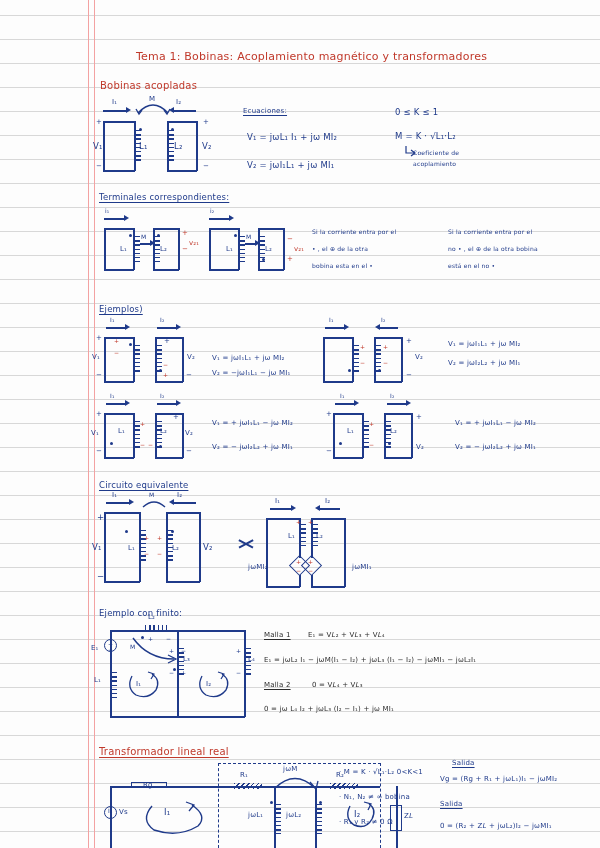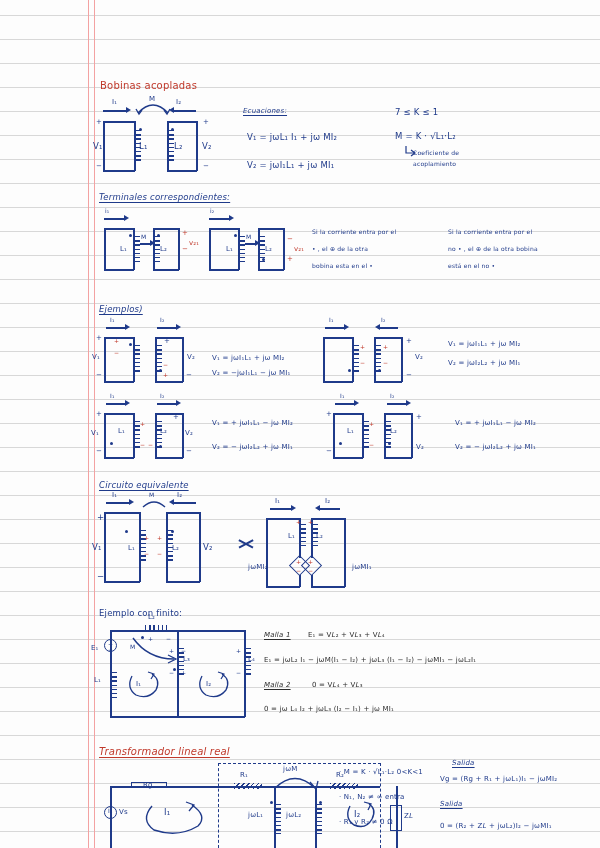--- a/index.html
+++ b/index.html
@@ -42,21 +42,21 @@
     font-family: "DejaVu Sans", sans-serif;
     color: #1f3a8a;
     white-space: nowrap;
     line-height: 1;
     letter-spacing: .2px;
     transform-origin: left top;
   }
   .blue  { color: #1f3a8a; }
   .red   { color: #c0392b; }
   .black { color: #2b2b2b; }
-  .u { text-decoration: underline; text-underline-offset: 2px; font-style: italic; }
+  .u { text-decoration: underline; text-underline-offset: 2px; }
   .sm { font-size: 7px; }
   .xs { font-size: 6px; }
   .md { font-size: 8.5px; }
   .lg { font-size: 10px; }
   .xl { font-size: 11px; }
 
   
   .wire {
     position: absolute;
     background: #1f3a8a;
@@ -158,20 +158,21 @@
 </style>
 </head>
 <body>
 
 <div id="page">
 
   <div id="rules"></div>
   <div class="margin-line a"></div>
   <div class="margin-line b"></div>
 
+  <div class="hw red xl" style="left:136px; top:51px;">Tema 1: Bobinas: Acoplamiento  magnético  y transformadores</div>
 
   <div class="hw red lg" style="left:100px; top:81px;">Bobinas acopladas</div>
 
   <div>
 
     <div class="wire h" style="left:103px; top:121px; width:32px;"></div>
     <div class="wire v" style="left:103px; top:121px; height:50px;"></div>
     <div class="wire h" style="left:103px; top:170px; width:32px;"></div>
     <div class="wire v" style="left:134px; top:121px; height:50px;"></div>
     <div class="coil" style="left:134px; top:130px; height:32px;"></div>
@@ -205,21 +206,21 @@
     <div class="hw blue md" style="left:174px; top:142px;">L₂</div>
     <div class="hw blue md" style="left:202px; top:142px;">V₂</div>
     <div class="hw blue sm" style="left:203px; top:119px;">+</div>
     <div class="hw blue sm" style="left:203px; top:163px;">−</div>
   </div>
 
   <div class="hw blue sm u" style="left:243px; top:108px;">Ecuaciones:</div>
   <div class="hw blue md" style="left:247px; top:133px;">V₁ = jωL₁ I₁ + jω MI₂</div>
   <div class="hw blue md" style="left:247px; top:161px;">V₂ = jωI₁L₁ + jω MI₁</div>
 
-  <div class="hw blue md" style="left:395px; top:108px;">7 ≤ K ≤ 1</div>
+  <div class="hw blue md" style="left:395px; top:108px;">0 ≤ K ≤ 1</div>
   <div class="hw blue md" style="left:395px; top:132px;">M = K · √L₁·L₂</div>
   <div class="hw blue xs" style="left:413px; top:150px;">Coeficiente de</div>
   <div class="hw blue xs" style="left:413px; top:161px;">acoplamiento</div>
   <svg class="arcsvg" style="left:405px; top:146px;" width="12" height="10" viewBox="0 0 12 10">
     <path d="M1,0 L1,7 L9,7" stroke="#1f3a8a" stroke-width="1.2" fill="none"></path>
     <path d="M6,4 L10,7 L6,10" stroke="#1f3a8a" stroke-width="1.2" fill="none"></path>
   </svg>
 
   <div class="hw blue md u" style="left:99px; top:193px;">Terminales correspondientes:</div>
 
@@ -611,21 +612,21 @@
     <div class="hw blue sm" style="left:336px; top:772px;">R₂</div>
     <div class="hw blue sm" style="left:119px; top:809px;">Vs</div>
     <div class="hw blue md" style="left:164px; top:808px;">I₁</div>
     <div class="hw blue sm" style="left:248px; top:812px;">jωL₁</div>
     <div class="hw blue sm" style="left:286px; top:812px;">jωL₂</div>
     <div class="hw blue md" style="left:354px; top:810px;">I₂</div>
     <div class="hw blue sm" style="left:404px; top:813px;">Z𝐿</div>
   </div>
 
   <div class="hw blue sm" style="left:339px; top:769px;">· M = K · √L₁·L₂      0&lt;K&lt;1</div>
-  <div class="hw blue sm" style="left:339px; top:794px;">·  N₁, N₂ ≠ ∞   entra</div>
+  <div class="hw blue sm" style="left:339px; top:794px;">·  N₁, N₂ ≠ ∞   bobina</div>
   <div class="hw blue sm" style="left:339px; top:819px;">·  R₁ y R₂ ≠ 0 Ω</div>
 
   <div class="hw blue sm u" style="left:452px; top:760px;">Salida</div>
   <div class="hw blue sm" style="left:440px; top:776px;">Vg = (Rg + R₁ + jωL₁)I₁ − jωMI₂</div>
   <div class="hw blue sm u" style="left:440px; top:801px;">Salida</div>
   <div class="hw blue sm" style="left:440px; top:823px;">0 = (R₂ + Z𝐿 + jωL₂)I₂ − jωMI₁</div>
 
 </div>
 
 </body></html>

